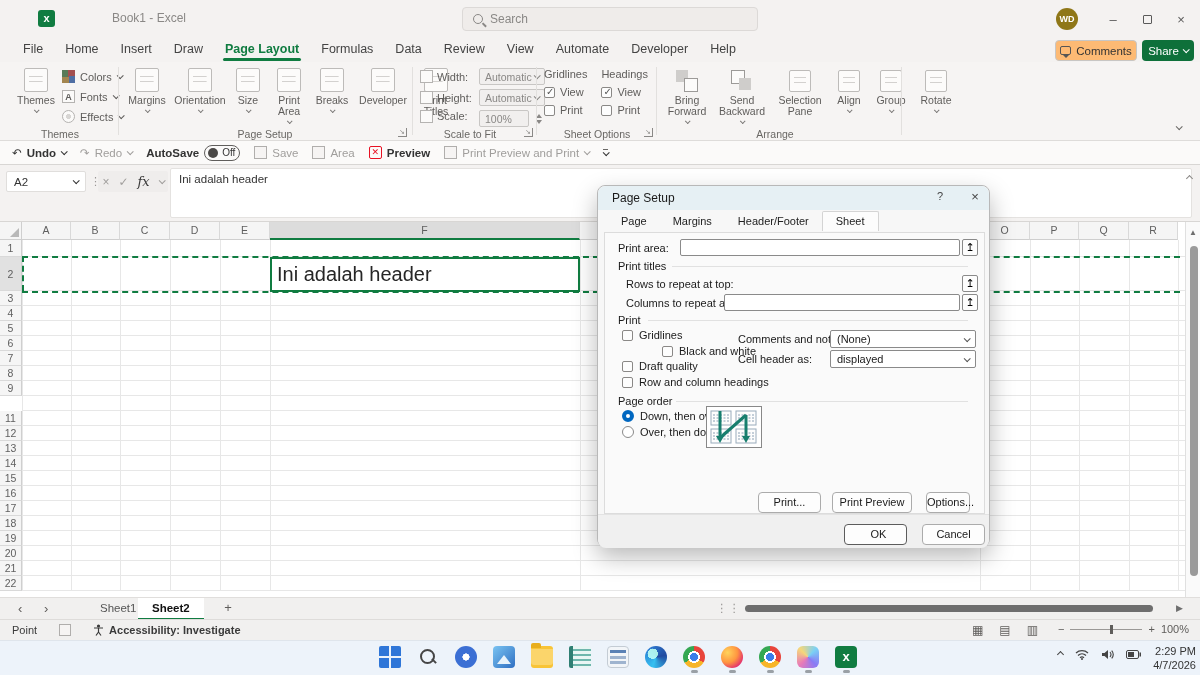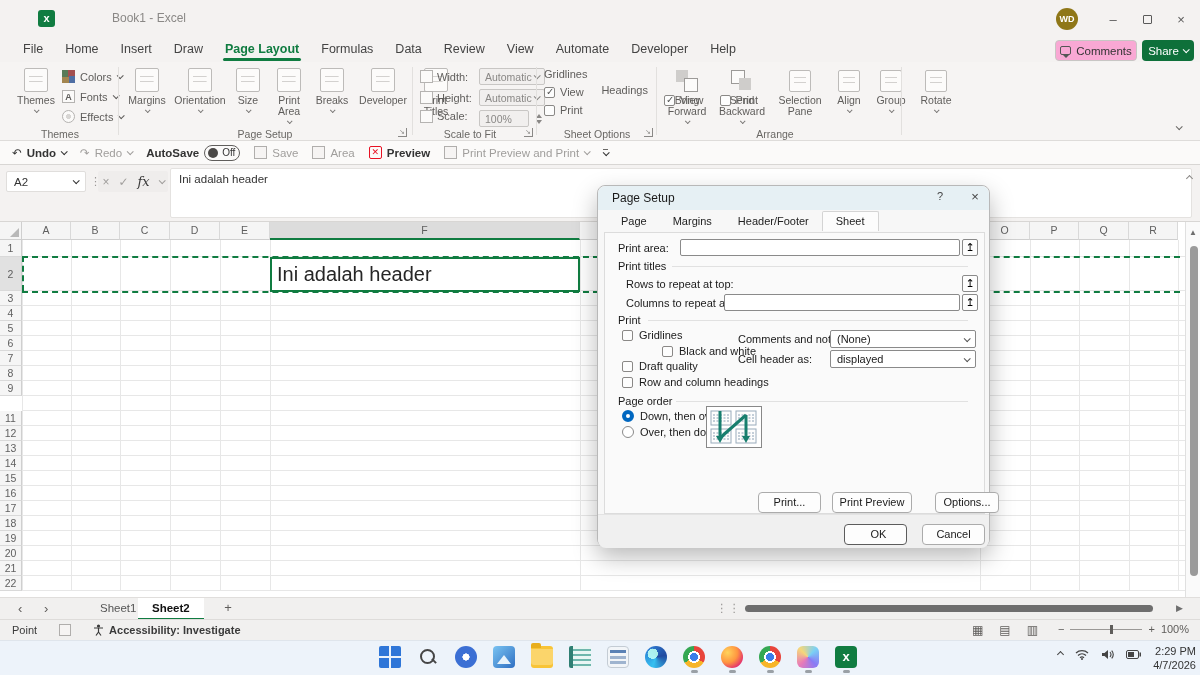--- a/index.html
+++ b/index.html
@@ -16,21 +16,21 @@
   .mag::after { content:""; position:absolute; width:5px; height:1.5px; background:#8a8886; transform:rotate(45deg); left:8px; top:9px; }
   .avatar { position:absolute; left:1056px; top:8px; width:22px; height:22px; border-radius:50%; background:#8f7718; color:#fff; font-size:9px; font-weight:bold; display:flex; align-items:center; justify-content:center; }
   .wbtn { position:absolute; top:0; width:34px; height:38px; color:#5a5a5a; font-size:13px; display:flex; align-items:center; justify-content:center; }
   .maxglyph { width:9px; height:9px; border:1px solid #5a5a5a; border-radius:1px; }
 
   
   .menubar { position:absolute; left:0; top:38px; width:1200px; height:24px; background:#f4f2f1; display:flex; align-items:center; padding-left:12px; }
   .mtab { position:relative; padding:0 11px; height:24px; line-height:22px; font-size:12.5px; color:#444; cursor:default; white-space:nowrap; }
   .mtab.active { font-weight:bold; color:#107c41; }
   .mtab.active::after { content:""; position:absolute; left:9px; right:9px; bottom:1px; height:3px; background:#107c41; border-radius:2px; }
-  .comments-btn { position:absolute; left:1055px; top:40px; width:82px; height:21px; background:#f9a8d4; border:1px solid #c8c6c4; border-radius:4px; display:flex; align-items:center; justify-content:center; gap:5px; font-size:11.5px; color:#333; }
+  .comments-btn { position:absolute; left:1055px; top:40px; width:82px; height:21px; background:#fdba74; border:1px solid #c8c6c4; border-radius:4px; display:flex; align-items:center; justify-content:center; gap:5px; font-size:11.5px; color:#333; }
   .bubble { width:11px; height:9px; border:1.2px solid #555; border-radius:2px; position:relative; }
   .bubble::after { content:""; position:absolute; left:2px; top:8px; border-left:3px solid transparent; border-right:3px solid transparent; border-top:3px solid #555; }
   .share-btn { position:absolute; left:1142px; top:40px; width:52px; height:21px; background:#0e703a; border-radius:4px; color:#fff; font-size:11.5px; display:flex; align-items:center; justify-content:center; gap:4px; }
   .chev { display:inline-block; width:5px; height:5px; border-right:1.2px solid currentColor; border-bottom:1.2px solid currentColor; transform:rotate(45deg) translateY(-1px); }
   .chev.up { transform:rotate(-135deg); }
 
   
   .ribbon { position:absolute; left:0; top:62px; width:1200px; height:79px; background:#f6f4f3; border-bottom:1px solid #dedcda; }
   .rgroup-label { position:absolute; top:66px; font-size:10.5px; color:#696764; text-align:center; }
   .rsep { position:absolute; top:5px; width:1px; height:68px; background:#e2e0de; }
@@ -167,20 +167,24 @@
   .dlg-footer { position:absolute; left:0; top:328px; width:100%; height:34px; background:#f0f0f0; border-top:1px solid #e3e3e3; border-radius:0 0 8px 8px; }
   .dbtn.ok { border-color:#5c5c5c;padding-left:6px; }
   .porder-img { position:absolute; left:108px; top:220px; width:56px; height:42px; background:#fff; border:1px solid #888; }
 </style>
 </head>
 <body>
 
 <div class="titlebar">
   <div class="xl-logo">x</div>
   <div class="doc-title">Book1 - Excel</div>
+  <div class="searchbox">
+    <span class="mag"></span>
+    <span>Search</span>
+  </div>
   <div class="avatar">WD</div>
   <div class="wbtn" style="left:1096px">–</div>
   <div class="wbtn" style="left:1130px">
       <span class="maxglyph"></span>
     </div>
   <div class="wbtn" style="left:1164px">×</div>
 </div>
 
 <div class="menubar">
   <div id="menu-tabs" style="display:flex">
@@ -313,21 +317,21 @@
         <div>Gridlines</div>
         <div style="display: flex; align-items: center; gap: 5px;">
           <span class="cb on"></span>
           <span>View</span>
         </div>
         <div style="display: flex; align-items: center; gap: 5px;">
           <span class="cb"></span>
           <span>Print</span>
         </div>
       </div>
-      <div style="display: flex; flex-direction: row; gap: 16px; color: rgb(95, 93, 91); margin-top: 16px;">
+      <div style="display: flex; flex-direction: column; gap: 6px; color: rgb(95, 93, 91);">
         <div>Headings</div>
         <div style="display: flex; align-items: center; gap: 5px;">
           <span class="cb on"></span>
           <span>View</span>
         </div>
         <div style="display: flex; align-items: center; gap: 5px;">
           <span class="cb"></span>
           <span>Print</span>
         </div>
       </div>
@@ -714,17 +718,17 @@
       </g>
       <g fill="#177e6e">
           <path d="M13 36l-4-7h8z"></path>
           <path d="M39 36l-4-7h8z"></path>
         </g>
     </svg>
   </div>
 
   <div class="dbtn" style="left:160px;top:306px;width:63px">Print...</div>
   <div class="dbtn" style="left:234px;top:306px;width:80px">Print Preview</div>
-  <div class="dbtn" style="left:337px;top:306px;width:64px">Options...</div>
+  <div class="dbtn" style="left:328px;top:306px;width:44px">Options...</div>
   <div class="dlg-footer"></div>
   <div class="dbtn ok" style="left:246px;top:338px;width:63px">OK</div>
   <div class="dbtn" style="left:324px;top:338px;width:63px">Cancel</div>
 </div>
 
 </body></html>

